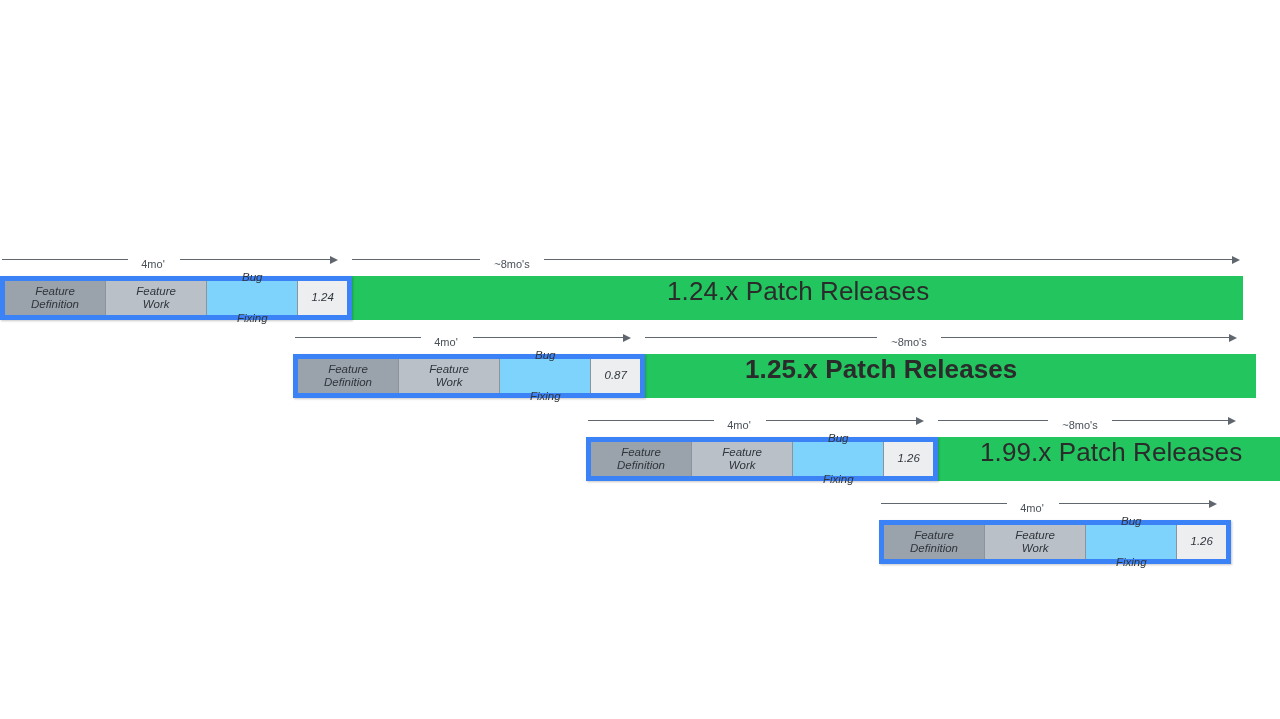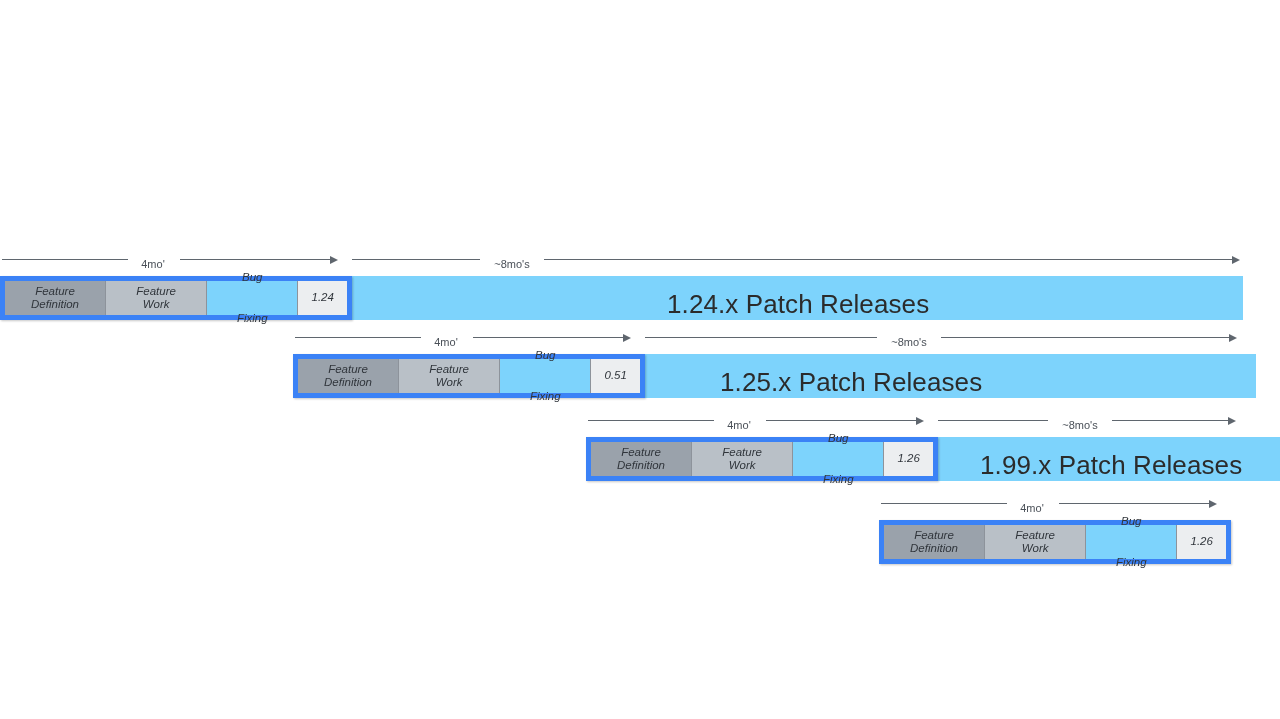--- a/index.html
+++ b/index.html
@@ -26,23 +26,23 @@
   
   .row {
     position: absolute;
     left: 0;
     top: 0;
   }
 
   
   .patch-band {
     position: absolute;
-    background: #7dd3fc;
+    background: #22c55e;
     display: flex;
-    align-items: flex-end;
+    align-items: flex-start;
     box-sizing: border-box;
   }
   .patch-label {
     color: #2b2b2b;
     font-size: 26px;
     font-weight: 400;
     white-space: nowrap;
     letter-spacing: 0.1px;
   }
 
@@ -164,38 +164,38 @@
     </div>
 
     <div class="dim" style="left:645px; top:328px; width:596px;">
       <div class="dim-line" style="left:0px; width:232px;"></div>
       <div class="dim-label" style="left:234px; width:60px;">~8mo's</div>
       <div class="dim-line" style="left:296px; width:290px;"></div>
       <div class="dim-head" style="left:584px;"></div>
     </div>
 
     <div class="patch-band" style="left:645px; top:354px; width:611px; height:44px;">
-      <div class="patch-label" style="margin-left:75px;">1.25.x Patch Releases</div>
+      <div class="patch-label" style="margin-left:100px;font-weight:bold;">1.25.x Patch Releases</div>
     </div>
 
     <div class="stages" style="left:293px; top:354px; width:352px; height:44px;">
       <div class="stage stage-l1" style="width:104px;">
         <span>Feature</span>
         <span>Definition</span>
       </div>
       <div class="stage stage-l2" style="width:104px;">
         <span>Feature</span>
         <span>Work</span>
       </div>
       <div class="stage stage-l3" style="width:94px;">
         <span>Bug</span>
         <span>Fixing</span>
       </div>
       <div class="stage stage-l4" style="width:50px;">
-        <span class="stage-version">0.51</span>
+        <span class="stage-version">0.87</span>
       </div>
     </div>
   </div>
 
   <div class="row">
 
     <div class="dim" style="left:586px; top:411px; width:342px;">
       <div class="dim-line" style="left:2px; width:126px;"></div>
       <div class="dim-label" style="left:128px; width:50px;">4mo'</div>
       <div class="dim-line" style="left:180px; width:152px;"></div>

